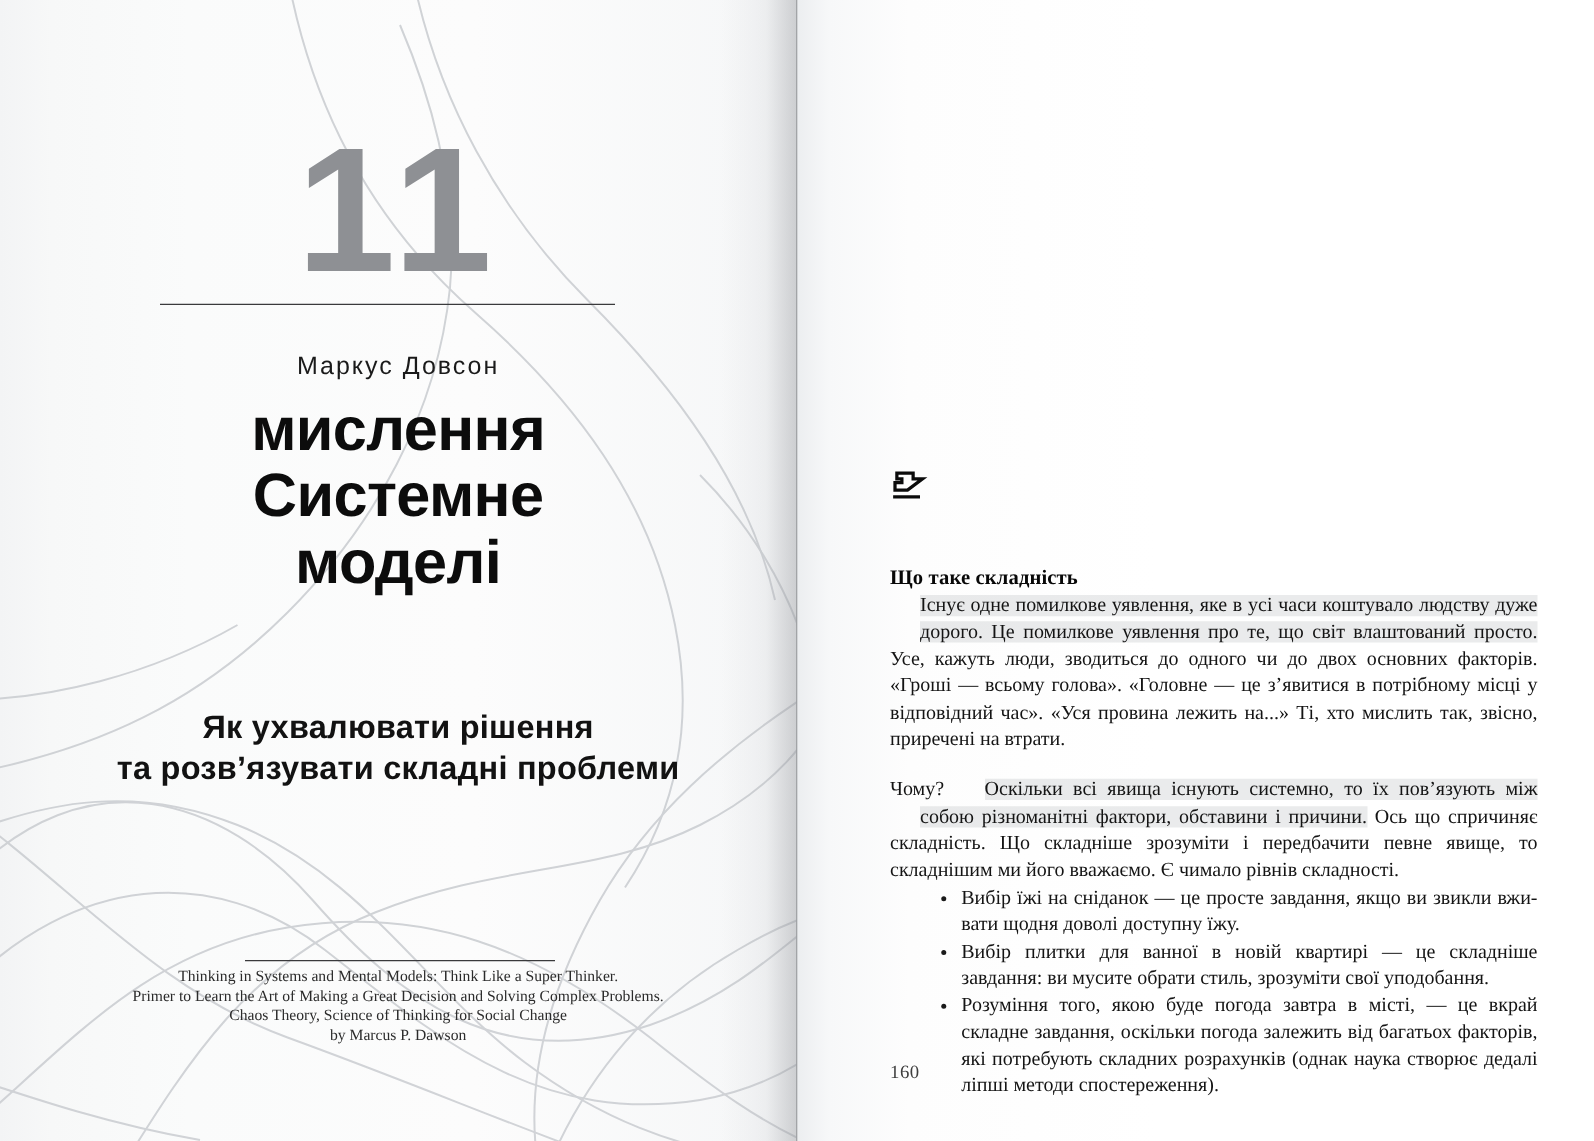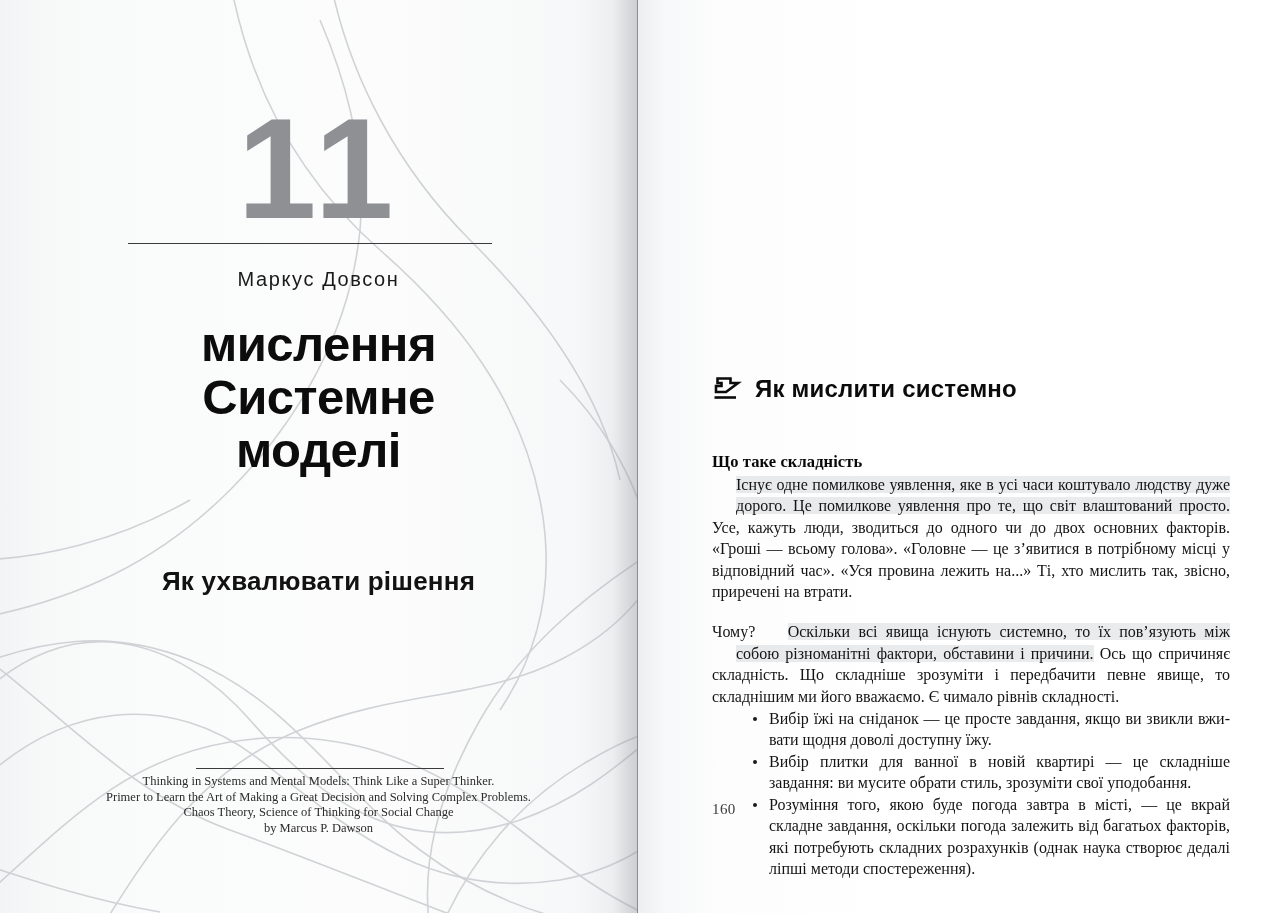--- a/index.html
+++ b/index.html
@@ -60,21 +60,21 @@
     left: 128px;
     top: 243px;
     width: 364px;
     height: 1px;
     background: #3a3a3c;
   }
 
   .author-name {
     position: absolute;
     left: 0;
-    top: 268px;
+    top: 282px;
     width: 637px;
     text-align: center;
     font-size: 20px;
     font-weight: 300;
     letter-spacing: 1.6px;
     color: #1a1a1a;
   }
 
   .book-title {
     position: absolute;
@@ -240,21 +240,21 @@
     top: 9px;
     width: 4px;
     height: 4px;
     border-radius: 50%;
     background: #1a1a1a;
   }
 
   .folio {
     position: absolute;
     left: 74px;
-    top: 801px;
+    top: 850px;
     font-family: "Liberation Serif", serif;
     font-size: 15px;
     letter-spacing: 0.4px;
     color: #3d3d3d;
     font-variant-numeric: oldstyle-nums;
   }
 </style>
 </head>
 <body>
 
@@ -288,20 +288,21 @@
     <div class="author-name">Маркус Довсон</div>
 
     <div class="book-title">
       <span class="tline">мислення</span>
       <span class="tline">Системне</span>
       <span class="tline">моделі</span>
     </div>
 
     <div class="book-subtitle">
       <span class="sline">Як ухвалювати рішення</span>
+      <span class="sline">та розв’язувати складні проблеми</span>
     </div>
 
     <div class="orig-rule"></div>
 
     <div class="orig-title">
       <span class="oline">Thinking in Systems and Mental Models: Think Like a Super Thinker.</span>
       <span class="oline">Primer to Learn the Art of Making a Great Decision and Solving Complex Problems.</span>
       <span class="oline">Chaos Theory, Science of Thinking for Social Change</span>
       <span class="oline">by Marcus P. Dawson</span>
     </div>
@@ -311,21 +312,20 @@
   <div class="gutter-line"></div>
   <div class="gutter-shadow-right"></div>
 
   <div class="page-right">
 
     <div class="section-heading">
       <svg class="nib-icon" viewBox="0 0 34 30" aria-hidden="true">
         <path d="M5.5 4.5 L18.5 4.5 L18.5 9.0 L26.0 9.0 L14.0 18.0 L4.0 18.0 L4.0 12.0 L9.5 12.0 L9.5 9.0 L5.5 9.0 Z" fill="none" stroke="#0b0b0b" stroke-width="2.6" stroke-linejoin="miter"></path>
         <path d="M2.5 23.5 L24.0 23.5" stroke="#0b0b0b" stroke-width="2.6" stroke-linecap="butt"></path>
       </svg>
-      <span class="section-heading-text">Як мислити системно</span>
     </div>
 
     <div class="body-col">
 
       <h3 class="sub-heading">Що таке складність</h3>
 
       <p class="para"><span class="hl">Існує одне помилкове уявлення, яке в усі часи коштувало людству дуже дорого. Це помилкове уявлення про те, що світ влаштований просто.</span><span> Усе, кажуть люди, зводиться до одного чи до двох основних факторів. «Гроші — всьому голова». «Головне — це з’явитися в потрібному місці у відповідний час». «Уся провина лежить на...» Ті, хто мислить так, звісно, приречені на втрати.</span></p>
 
       <p class="para"><span>Чому? </span><span class="hl">Оскільки всі явища існують системно, то їх пов’язують між собою різноманітні фактори, обставини і причини.</span><span> Ось що спричиняє складність. Що складніше зрозуміти і передбачити певне явище, то складнішим ми його вважаємо. Є чимало рівнів складності.</span></p>
 

